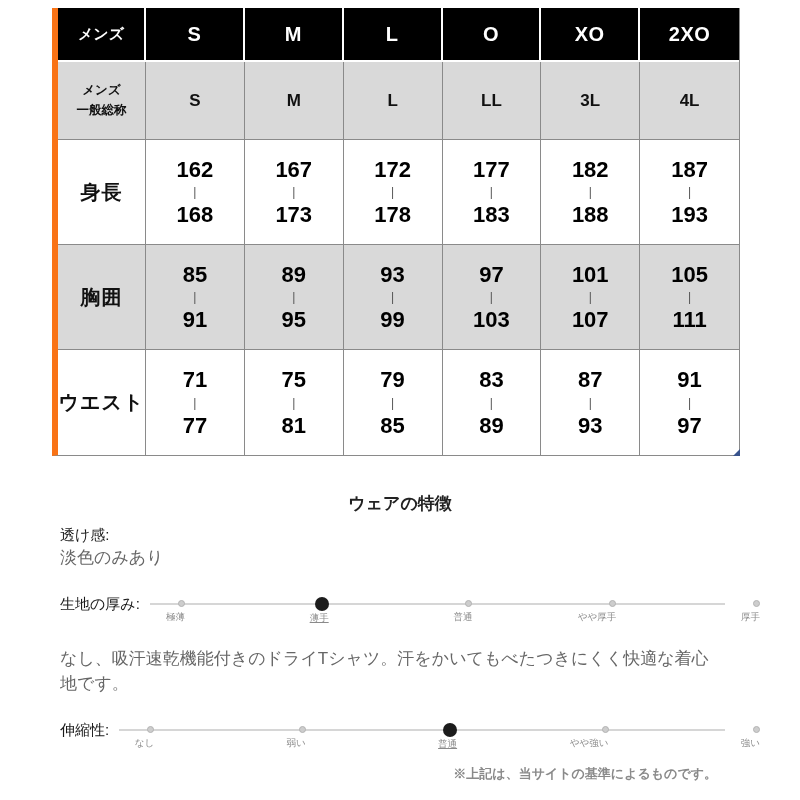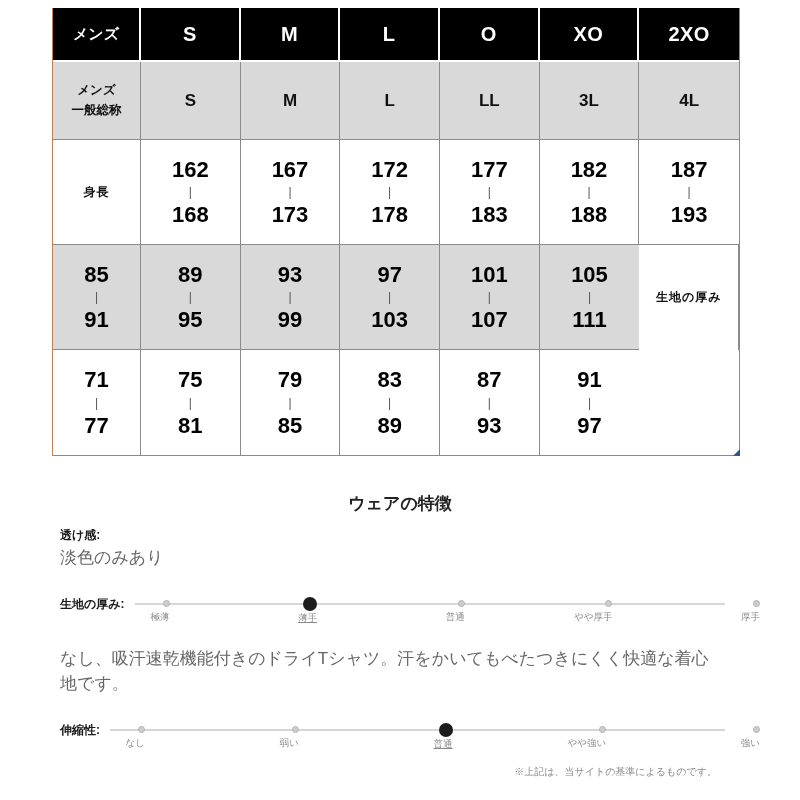--- a/index.html
+++ b/index.html
@@ -5,70 +5,70 @@
   * { margin:0; padding:0; box-sizing:border-box; }
   html,body { width:800px; height:800px; background:#ffffff; font-family:"Liberation Sans", sans-serif; }
   body { position:relative; overflow:hidden; }
 
   
   .size-table {
     position:absolute; left:52px; top:8px; width:688px;
     display:grid;
     grid-template-columns:88px repeat(6, 1fr);
     grid-template-rows:54px 78px 105px 105px 105px;
-    border-left:1px solid #f97316;
+    border-left:6px solid #f97316;
     border-right:1px solid #8a8a8a;
     border-bottom:1px solid #8a8a8a;
     background:#fff;
   }
   .cell {
     display:flex; flex-direction:column; align-items:center; justify-content:center;
     border-right:1px solid #8a8a8a; border-bottom:1px solid #8a8a8a;
     color:#111; font-weight:bold; text-align:center;
   }
   .cell.last-col { border-right:none;text-align:center; }
   .cell.last-row { border-bottom:none; }
   .head { background:#000; color:#fff; border-right:2px solid #ffffff; border-bottom:2px solid #ffffff; }
   .head.last-col { border-right:none; }
   .head-size { font-size:20px; letter-spacing:0.5px; }
   .head-label { font-size:15px; }
   .gray { background:#d9d9d9; }
   .alias-label { font-size:12.5px; line-height:1.55; }
   .alias-size { font-size:17px; }
-  .row-label { font-size:12px; letter-spacing:1px; }
+  .row-label { font-size:20px; letter-spacing:1px; }
   .range-num { font-size:22px; line-height:1.15; color:#000; }
   .range-divider { font-size:12px; line-height:1; color:#555; margin:4px 0; font-weight:normal; }
   .corner-marker {
     position:absolute; right:-1px; bottom:-1px; width:0; height:0;
     border-bottom:7px solid #38538c; border-left:7px solid transparent;
   }
 
   
   .features-title {
     position:absolute; top:492px; left:0; width:800px;
     text-align:center; font-size:17px; font-weight:bold; color:#222;
   }
   .features { position:absolute; top:527px; left:60px; width:665px; }
-  .feat-label { font-size:12px; font-weight:bold; color:#1a1a1a; line-height:16px; }
+  .feat-label { font-size:15px; font-weight:normal; color:#1a1a1a; line-height:16px; }
   .feat-value { font-size:17px; color:#666; line-height:1.5; margin-top:2px; }
   .feat-block { margin-bottom:12px; }
   .slider-row { display:flex; align-items:flex-start; margin-bottom:14px; height:36px;margin-top:25px; }
   .slider-row .feat-label { margin-right:10px; white-space:nowrap; }
   .slider { position:relative; flex:1; height:34px; margin-top:0; }
   .track { position:absolute; left:0; right:0; top:7px; height:2px; background:#d6d6d6; }
   .stop {
     position:absolute; top:0; transform:translateX(-50%);
     display:flex; flex-direction:column; align-items:flex-end; width:70px;
   }
   .dot { width:7px; height:7px; border-radius:50%; background:#cdcdcd; border:1px solid #b3b3b3; margin-top:4px; }
   .stop.active .dot { width:14px; height:14px; background:#1c1c1c; border:none; margin-top:1px; }
   .stop-label { font-size:9.5px; color:#8a8a8a; margin-top:4px; white-space:nowrap; }
   .stop.active .stop-label { margin-top:1px;text-decoration:underline; }
   .material-block { margin-top:58px; }
-  .footnote { position:absolute; top:765px; right:83px; font-size:10px; color:#8a8a8a; }
+  .footnote { position:absolute; top:765px; right:83px; font-size:13px; color:#8a8a8a;font-weight:bold; }
 </style>
 </head>
 <body>
 
 <div class="size-table">
 
   <div class="cell head head-label">メンズ</div>
   <div class="cell head head-size">S</div>
   <div class="cell head head-size">M</div>
   <div class="cell head head-size">L</div>
@@ -112,20 +112,21 @@
     <span class="range-num">182</span>
     <span class="range-divider">|</span>
     <span class="range-num">188</span>
   </div>
   <div class="cell last-col">
     <span class="range-num">187</span>
     <span class="range-divider">|</span>
     <span class="range-num">193</span>
   </div>
 
+  <div class="cell gray row-label">胸囲</div>
   <div class="cell gray">
     <span class="range-num">85</span>
     <span class="range-divider">|</span>
     <span class="range-num">91</span>
   </div>
   <div class="cell gray">
     <span class="range-num">89</span>
     <span class="range-divider">|</span>
     <span class="range-num">95</span>
   </div>
@@ -143,21 +144,21 @@
     <span class="range-num">101</span>
     <span class="range-divider">|</span>
     <span class="range-num">107</span>
   </div>
   <div class="cell gray last-col">
     <span class="range-num">105</span>
     <span class="range-divider">|</span>
     <span class="range-num">111</span>
   </div>
 
-  <div class="cell row-label last-row">生地の厚み</div>
+  <div class="cell row-label last-row">ウエスト</div>
   <div class="cell last-row">
     <span class="range-num">71</span>
     <span class="range-divider">|</span>
     <span class="range-num">77</span>
   </div>
   <div class="cell last-row">
     <span class="range-num">75</span>
     <span class="range-divider">|</span>
     <span class="range-num">81</span>
   </div>

